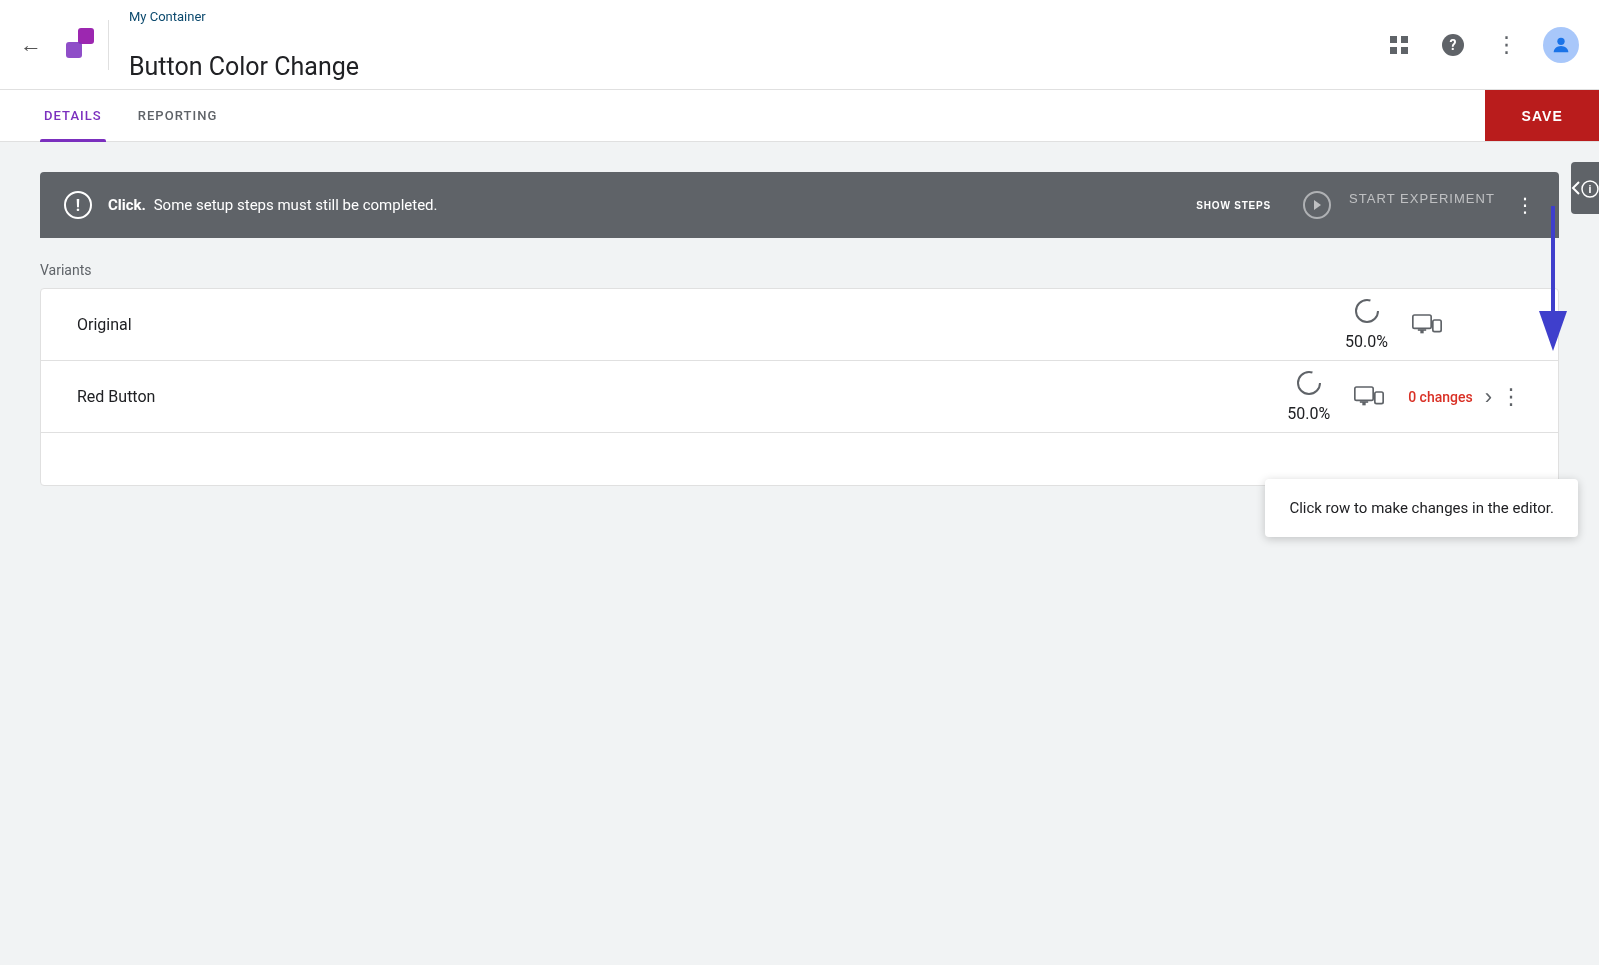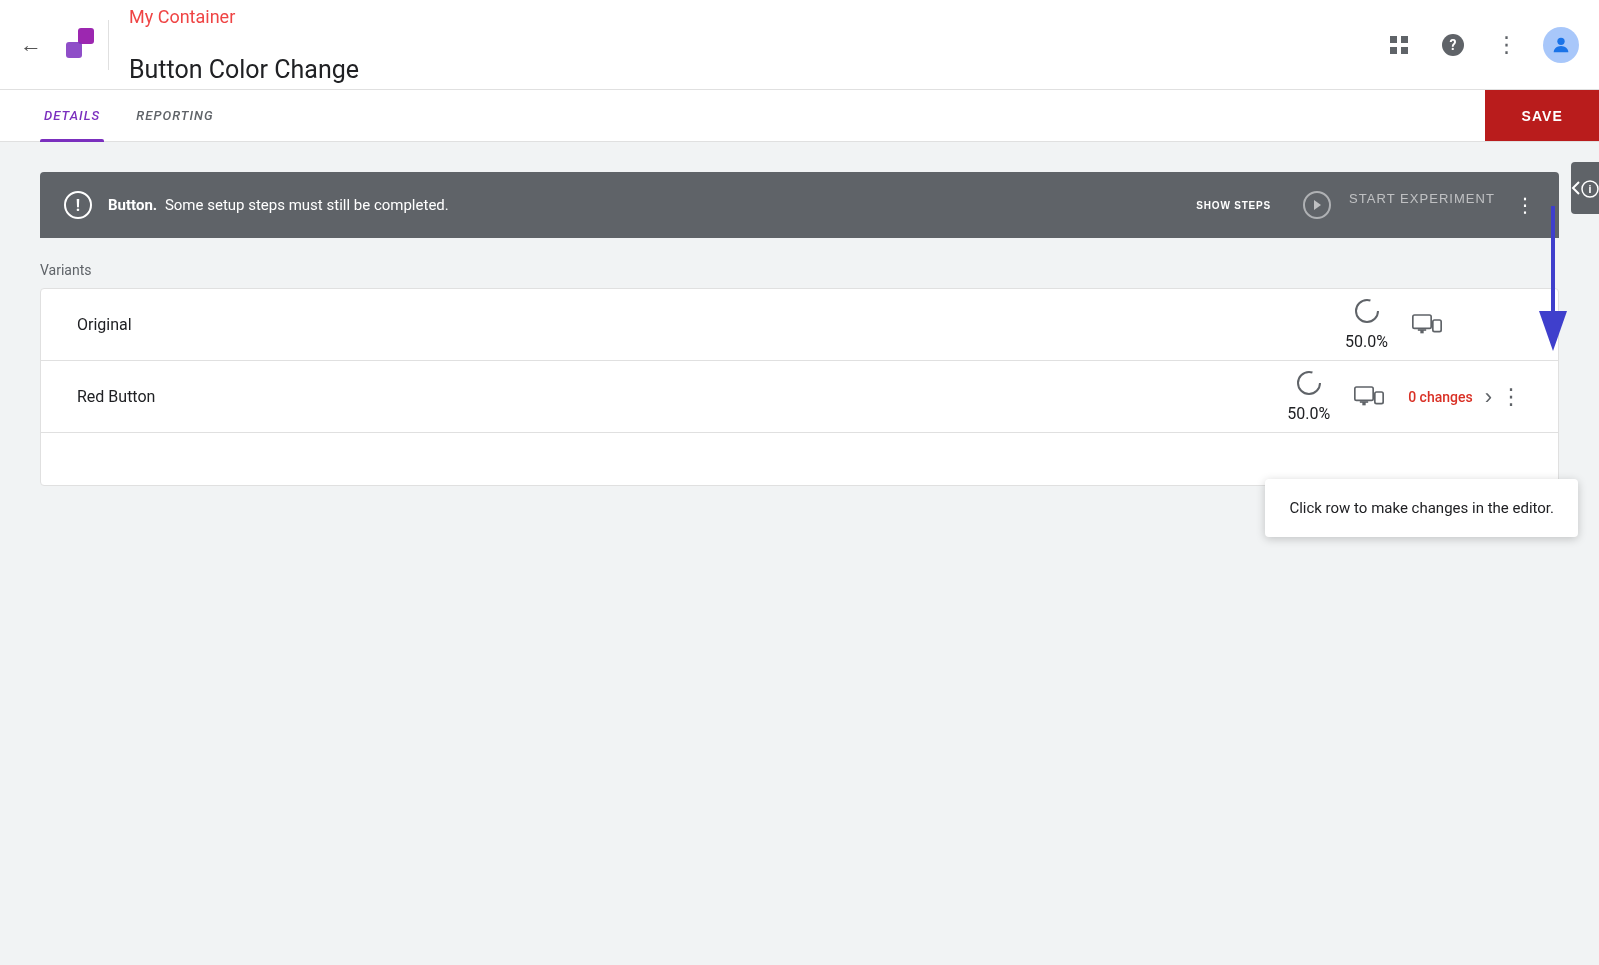--- a/index.html
+++ b/index.html
@@ -26,22 +26,22 @@
       height: 50px;
       background: #e0e0e0;
       margin-right: 20px;
     }
     .header-title-block {
       display: flex;
       flex-direction: column;
       flex: 1;
     }
     .header-subtitle {
-      font-size: 18px;
-      color: #ef4444;
+      font-size: 13px;
+      color: #0c4a6e;
     }
     .header-title {
       font-size: 25px;
       font-weight: 400;
       color: #202124;
       margin-top: 28px;
     }
     .header-actions {
       display: flex;
       align-items: center;
@@ -87,21 +87,20 @@
       display: flex;
       align-items: center;
       font-size: 13px;
       font-weight: 500;
       letter-spacing: 0.08em;
       text-transform: uppercase;
       margin-right: 28px;
       cursor: pointer;
       position: relative;
       color: #5f6368;
-      font-style: italic;
     }
     .tab.active {
       color: #7b2fbe;
     }
     .tab.active::after {
       content: '';
       position: absolute;
       bottom: 0;
       left: 0;
       right: 0;
@@ -391,21 +390,21 @@
     <svg width="18" height="18" viewBox="0 0 18 18" style="margin-top:2px">
       <circle cx="9" cy="9" r="8" stroke="white" stroke-width="1.5" fill="none"></circle>
       <text x="9" y="13" text-anchor="middle" fill="white" font-size="11" font-weight="bold">i</text>
     </svg>
   </div>
 
   <div>
     <div class="draft-banner">
       <div class="draft-icon">!</div>
       <div class="draft-text">
-        <strong>Button.</strong>
+        <strong>Click.</strong>
         <span>Some setup steps must still be completed.</span>
       </div>
       <button class="show-steps-btn">SHOW STEPS</button>
       <button class="start-exp-btn">
         <div class="play-circle">
           <svg width="10" height="12" viewBox="0 0 10 12">
             <polygon points="2,1 9,6 2,11" fill="rgba(255,255,255,0.6)"></polygon>
           </svg>
         </div>
         <span>START EXPERIMENT</span>

